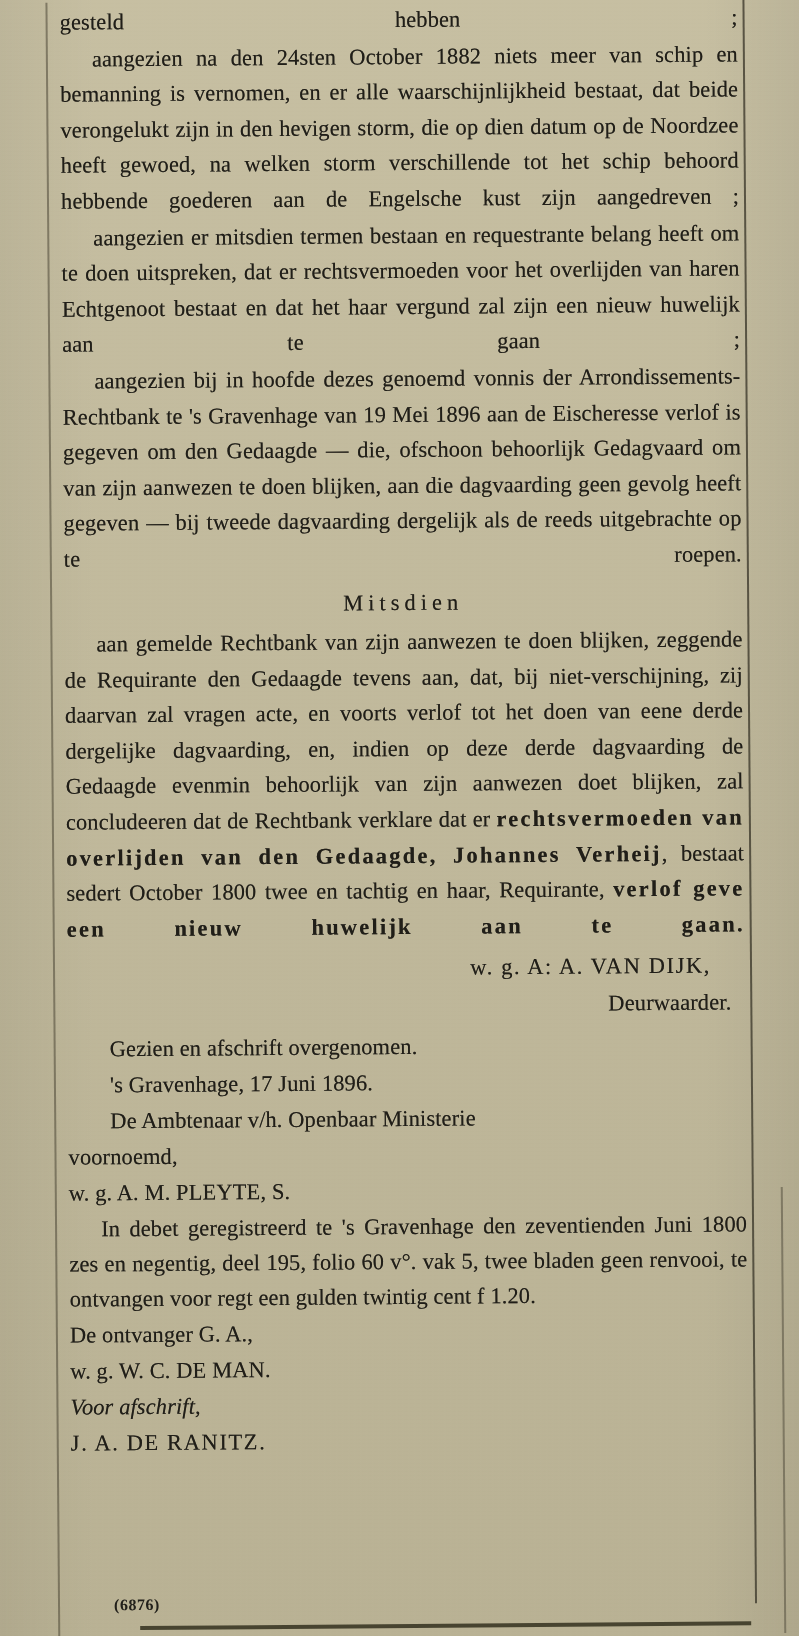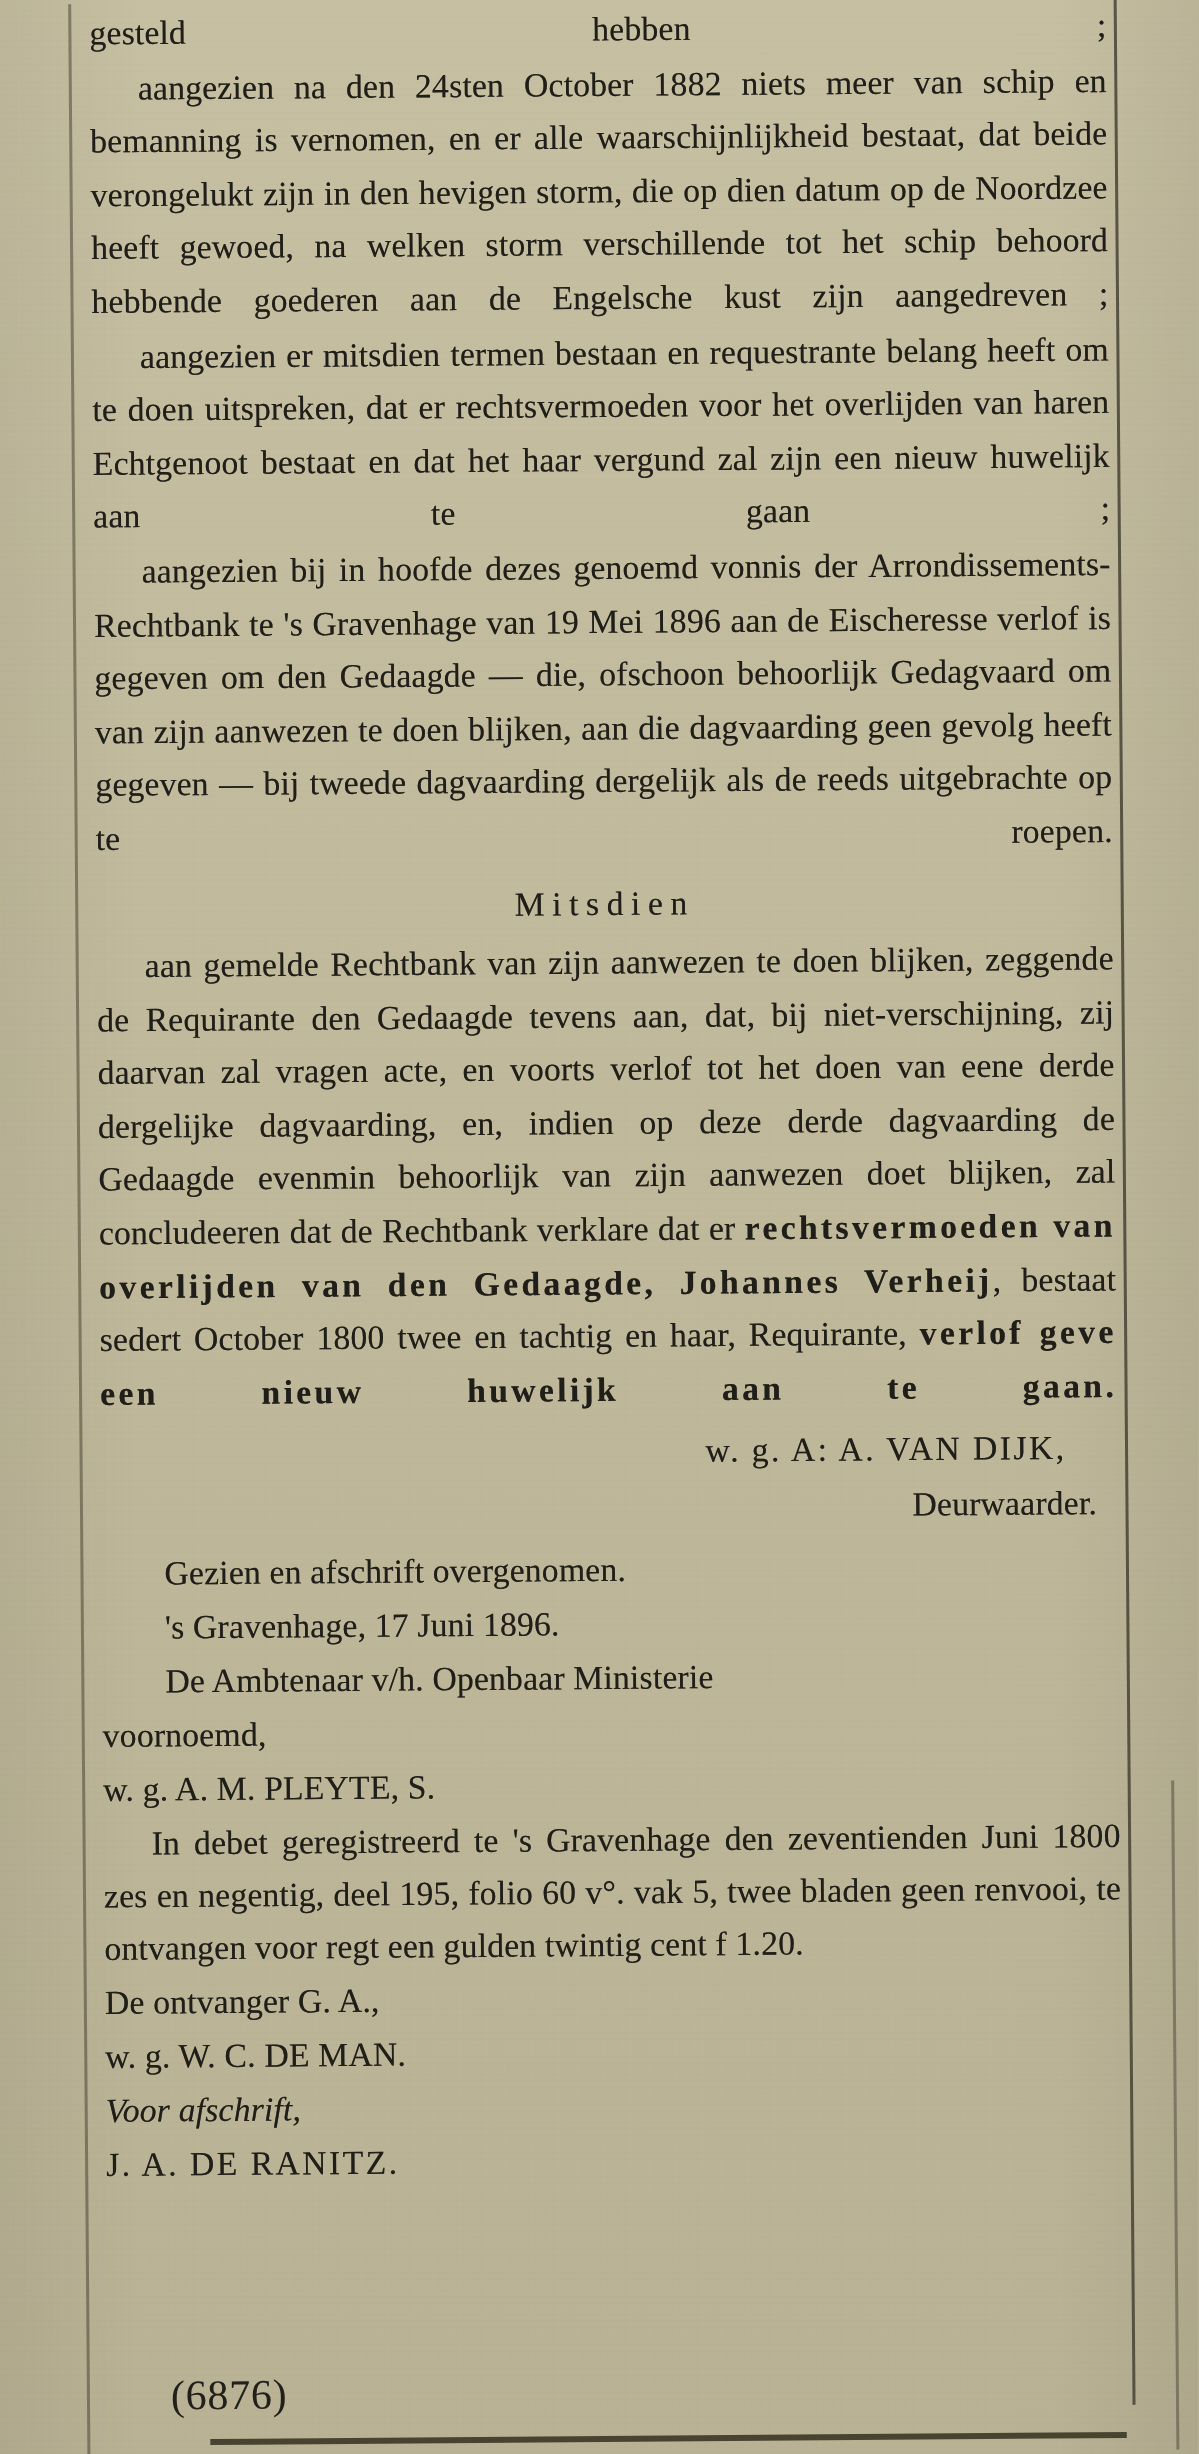--- a/index.html
+++ b/index.html
@@ -98,22 +98,22 @@
   }
   .tail p {
     text-align: left;
     text-align-last: left;
     line-height: 35px;
   }
   .ref {
     position: absolute;
     left: 104px;
     bottom: 24px;
-    font-size: 28px;
-    font-weight: normal;
+    font-size: 16px;
+    font-weight: bold;
     letter-spacing: .5px;
   }
   .sig-name {
     letter-spacing: 1.6px;
   }
   
   #skew {
     position: absolute;
     inset: 0;
     transform: rotate(-0.45deg);

